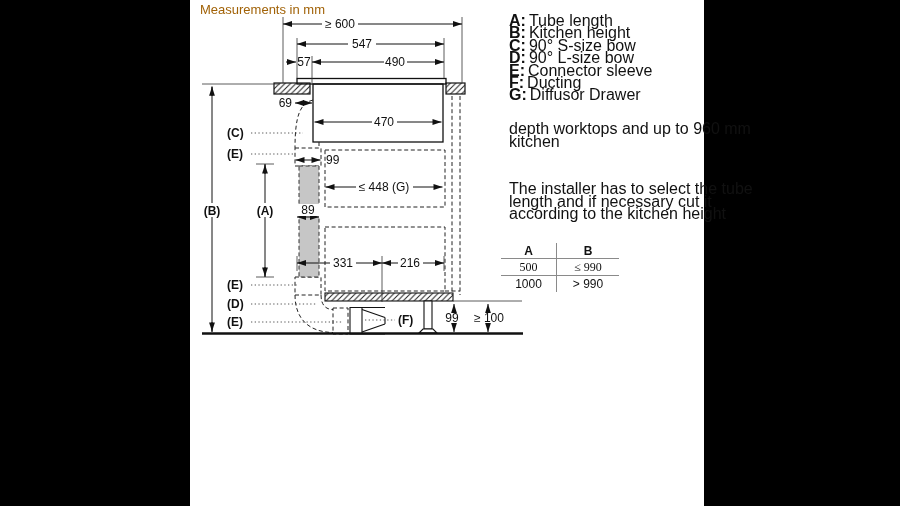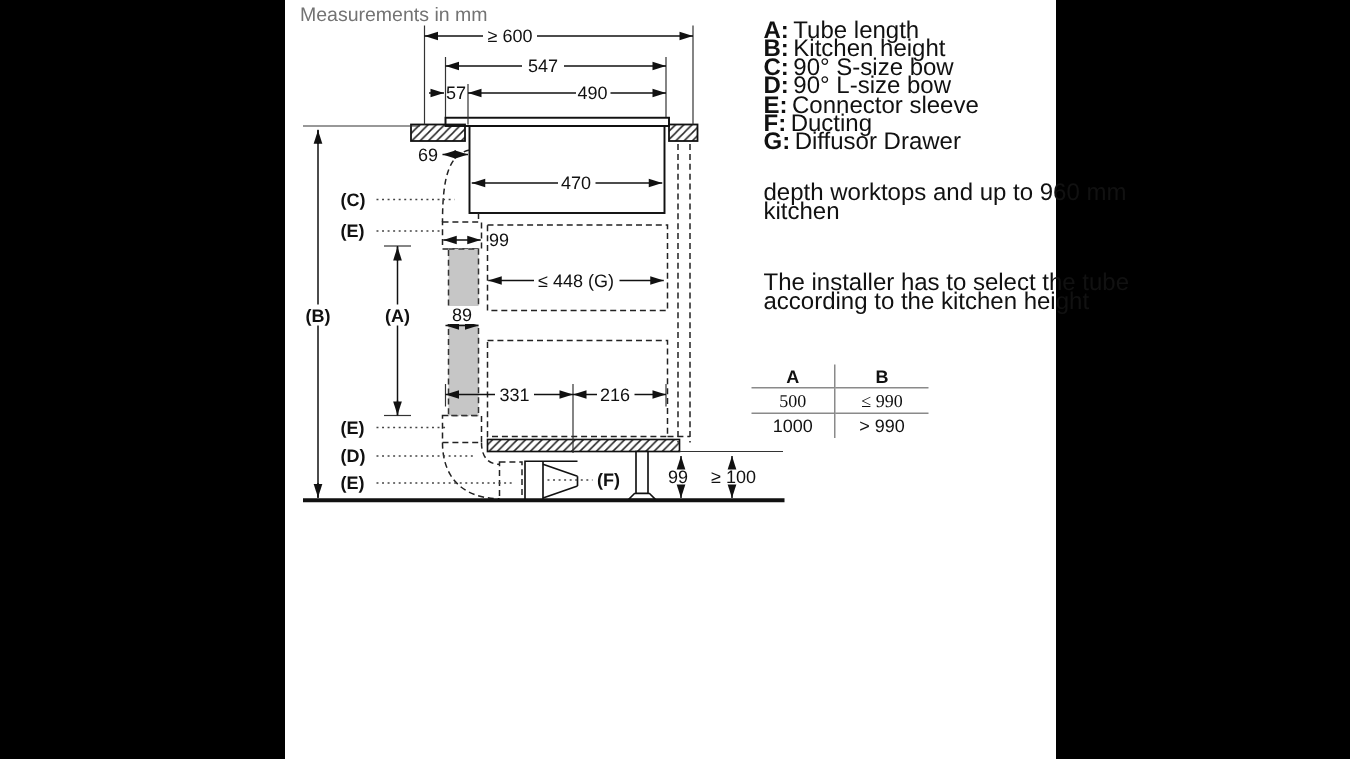--- a/index.html
+++ b/index.html
@@ -1,19 +1,19 @@
 <!DOCTYPE html>
 <html><head>
 <meta charset="utf-8">
 <style>
   html,body{margin:0;padding:0;background:#000;}
   #screen{position:relative;width:900px;height:506px;background:#000;overflow:hidden;
           font-family:"Liberation Sans",sans-serif;}
   #panel{position:absolute;left:190px;top:0;width:514px;height:506px;background:#fff;}
-  #title{position:absolute;left:200px;top:2px;font-size:13px;color:#737373;}
+  #title{position:absolute;left:200px;top:2px;font-size:13px;color:#a16207;}
   svg{position:absolute;left:190px;top:0;}
   svg .ln{stroke:#111;stroke-width:1.3;fill:none}
   svg .thin{stroke:#333;stroke-width:0.8;fill:none}
   svg .dim{stroke:#111;stroke-width:1;fill:none}
   svg .dash{stroke:#222;stroke-width:1;fill:none;stroke-dasharray:4 2.6}
   svg .dot{stroke:#444;stroke-width:0.9;fill:none;stroke-dasharray:1.3 2.4}
   svg text{font-family:"Liberation Sans",sans-serif;font-size:12px;fill:#111}
   svg text.b{font-weight:bold}
   svg text.mid{text-anchor:middle}
   svg text.end{text-anchor:end}
@@ -178,20 +178,21 @@
     <div class="lg-line"><b>F:</b><span>Ducting</span></div>
     <div class="lg-line"><b>G:</b><span>Diffusor Drawer</span></div>
   </div>
 
   <div id="note1" class="rightcol">
     <div>depth worktops and up to 960 mm</div>
     <div>kitchen</div>
   </div>
   <div id="note2" class="rightcol">
     <div>The installer has to select the tube</div>
+    <div>length and if necessary cut it</div>
     <div>according to the kitchen height</div>
   </div>
 
   <div id="spec-table" class="rightcol">
     <div class="cell hd ca">A</div>
     <div class="cell hd">B</div>
     <div class="cell ca r1">500</div>
     <div class="cell r1">≤ 990</div>
     <div class="cell ca">1000</div>
     <div class="cell">&gt; 990</div>

